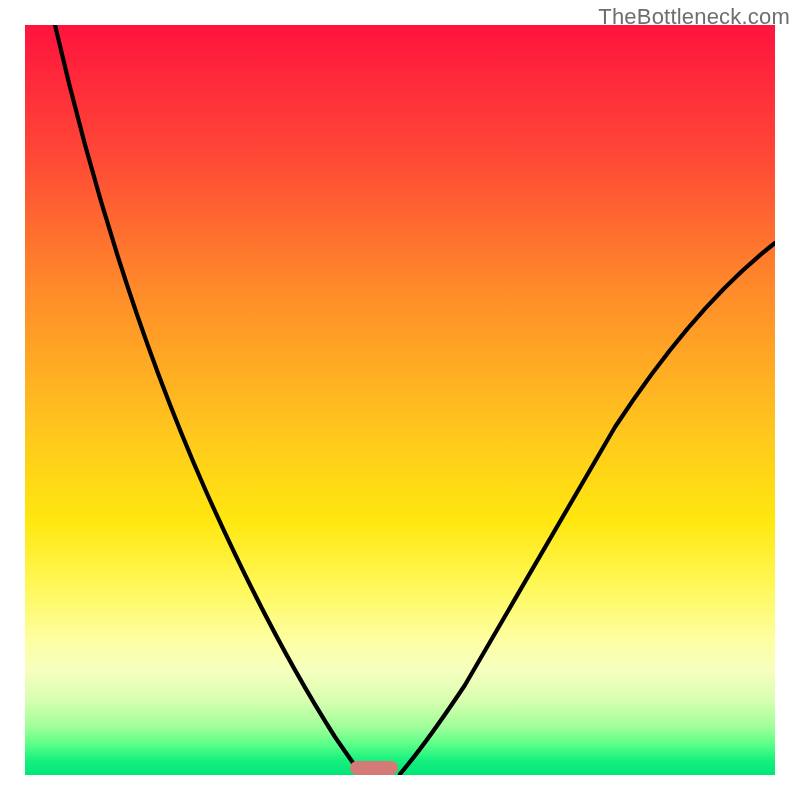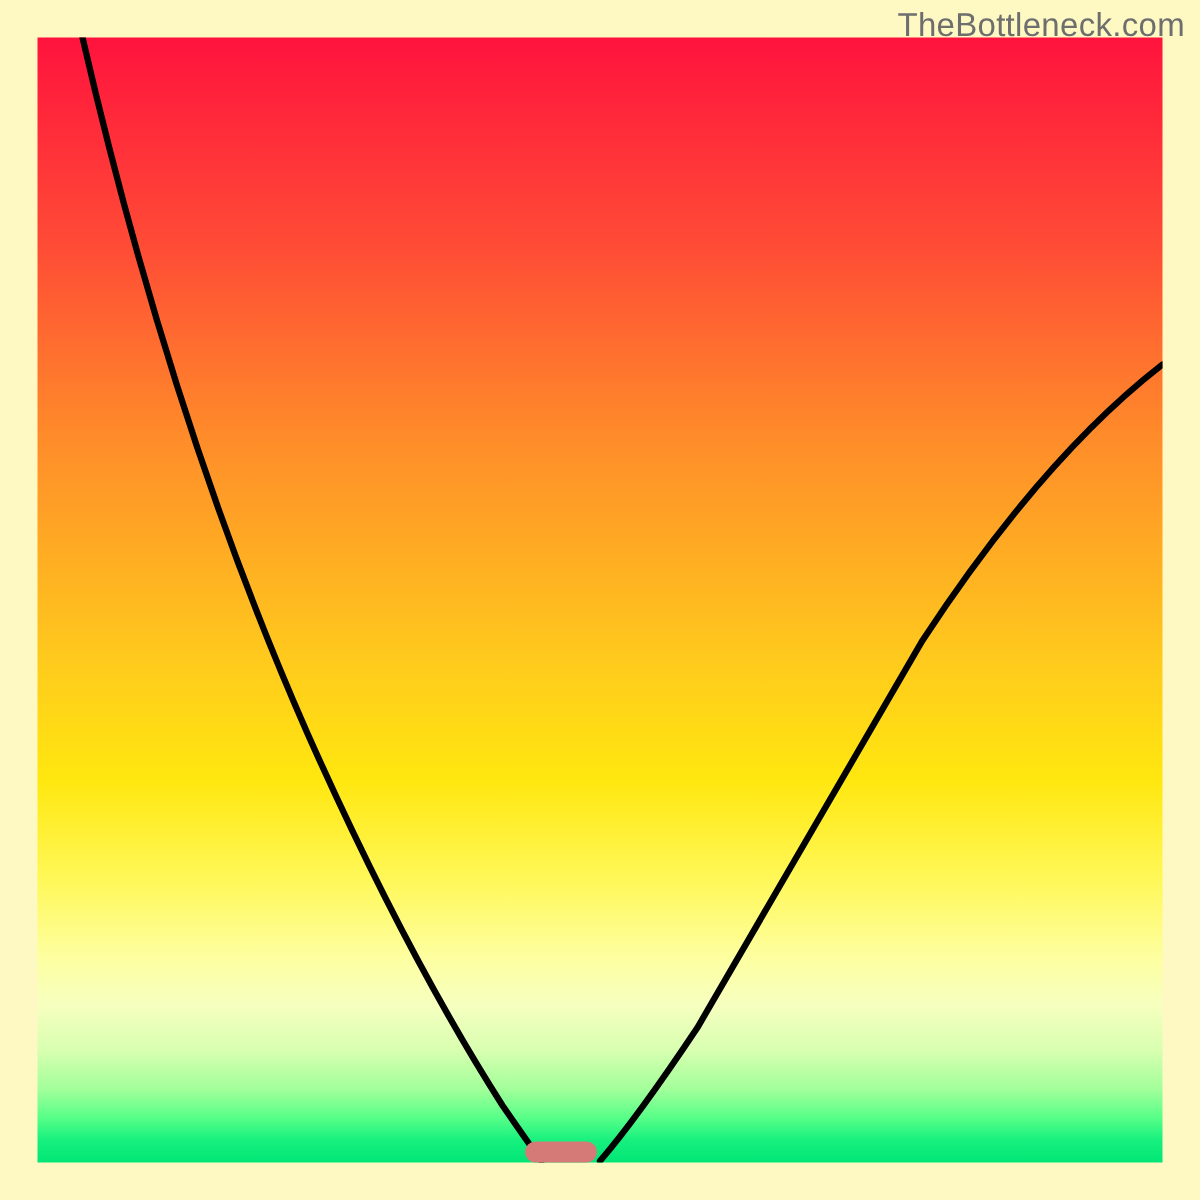--- a/index.html
+++ b/index.html
@@ -7,21 +7,21 @@
     padding: 0;
     width: 800px;
     height: 800px;
     overflow: hidden;
     background: #000;
     font-family: Arial, Helvetica, sans-serif;
   }
   .frame {
     position: absolute;
     inset: 0;
-    background: #fef9c3;
+    background: #ffffff;
   }
   .plot {
     position: absolute;
     left: 25px;
     top: 25px;
     width: 750px;
     height: 750px;
     background: linear-gradient(
       to bottom,
       #ff133d 0%,

